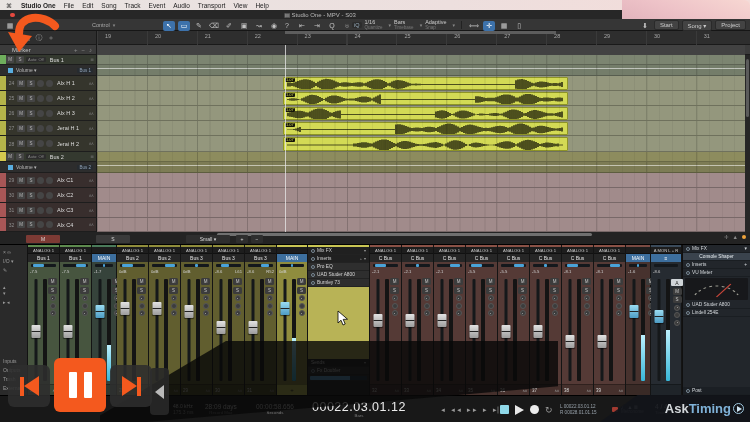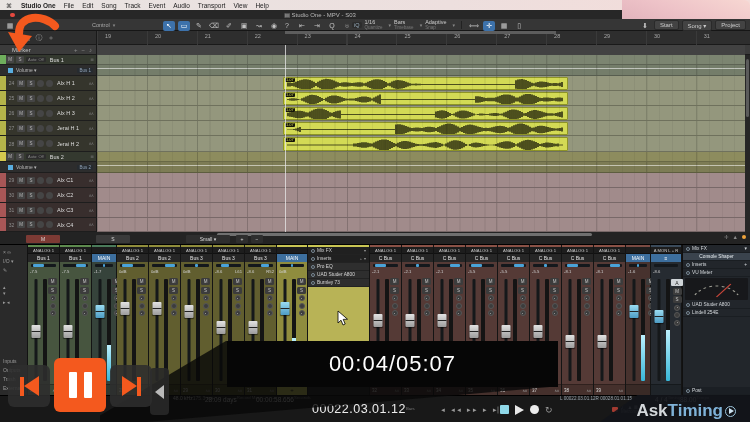--- a/index.html
+++ b/index.html
@@ -154,21 +154,21 @@
   .rrow { height:8px; flex:none; display:flex; align-items:center; gap:2px; padding:0 3px; font-size:4.8px; color:#d5d9dd;
      border-bottom:1px solid #1a1e22; white-space:nowrap; overflow:hidden; }
   .rrow.shaper { background:#3a434d; justify-content:center; color:#e8eef2; }
   .vu { height:22px; flex:none; background:#17181b; margin:1px 2px; border-radius:1px; position:relative; }
   .rspace { flex:1; }
   .rrow.post { background:#1b1f24; }
 
   
   .transport { position:absolute; left:0; top:395px; width:750px; height:27px; background:#181818; border-top:1px solid #000;
      color:#c9c9c9; z-index:4; }
-  .tp { position:absolute; top:0; height:27px; display:flex; flex-direction:row; justify-content:center; line-height:1.15; }
+  .tp { position:absolute; top:0; height:27px; display:flex; flex-direction:column; justify-content:center; line-height:1.15; }
   .tp .v { font-size:6.5px; color:#c6c6c6; white-space:nowrap; }
   .tp .l { font-size:4.3px; color:#7a7a7a; text-align:center; white-space:nowrap; }
   .tp.big .v { font-size:12.5px; color:#ececec; letter-spacing:.5px; }
   .tpnav { position:absolute; top:0; height:27px; display:flex; align-items:center; gap:4px; color:#9a9a9a; font-size:6px; }
   .stopbtn { width:9px; height:9px; background:#8fd8e8; border-radius:1px; }
   .playbtn { width:0; height:0; border-left:9px solid #e8e8e8; border-top:5px solid transparent; border-bottom:5px solid transparent; }
   .recbtn { width:9px; height:9px; background:#ececec; border-radius:50%; }
   .lr { font-size:4.6px; color:#9aa4ad; line-height:1.3; white-space:nowrap; }
   .redbox { width:6px; height:5px; background:#a23a30; border-radius:1px; }
 
@@ -185,21 +185,21 @@
   .skip .bar { width:4px; height:19px; background:#f4591e; }
   .skip .tri-l { width:0; height:0; border-right:15px solid #f4591e; border-top:10px solid transparent; border-bottom:10px solid transparent; }
   .skip .tri-r { width:0; height:0; border-left:15px solid #f4591e; border-top:10px solid transparent; border-bottom:10px solid transparent; }
   .pausebars { display:flex; gap:7px; }
   .pausebars i { width:8px; height:26px; background:#fff; border-radius:1px; }
   .ov-vol { position:absolute; left:150px; top:368px; width:19px; height:47px; background:rgba(40,40,40,.9); border-radius:4px; z-index:9;
      display:flex; align-items:center; justify-content:center; }
   .ov-vol i { width:0; height:0; border-top:7px solid transparent; border-bottom:7px solid transparent; border-right:9px solid #b9b9b9; }
   .wm-panel { position:absolute; left:600px; top:395px; width:150px; height:27px; background:rgba(18,21,26,.92);
      clip-path:polygon(25% 0,100% 0,100% 100%,0 100%); z-index:10; }
-  .watermark { position:absolute; right:14px; top:401px; z-index:11; font-size:17px; font-weight:bold; display:flex; align-items:center;margin-left:32px; }
+  .watermark { position:absolute; right:6px; top:401px; z-index:11; font-size:13px; font-weight:bold; display:flex; align-items:center;margin-left:32px; }
   .watermark .a { color:#d4d8db; } .watermark .vv { color:#7fb2d8; }
   .watermark .pc { width:11px; height:11px; border:1.5px solid #9ec6dd; border-radius:50%; margin-left:2px;
      display:flex; align-items:center; justify-content:center; }
   .watermark .pc i { width:0; height:0; border-left:5px solid #cfe4f2; border-top:3px solid transparent; border-bottom:3px solid transparent; margin-left:1px; }
   .ov-back { position:absolute; left:6px; top:12px; width:56px; height:42px; z-index:10; }
   .cursor-svg { position:absolute; left:337px; top:310px; z-index:7; }
 </style>
 </head>
 <body>
 
@@ -1315,23 +1315,20 @@
       <span class="v">4 / 4</span>
         <span class="l">Timing</span>
     </div>
     <div class="tp" style="left:680px">
       <span class="v">88.00</span>
         <span class="l">Tempo</span>
     </div>
   </div>
 
   <div class="ov-shadow"></div>
-  <div class="ov-timebar">
-    <span>00:04/05:07</span>
-  </div>
   <svg class="ov-back" viewBox="0 0 56 42">
     <path d="M49 14 C 38 2, 12 2, 13 22" fill="none" stroke="#f4591e" stroke-width="8" stroke-linecap="round"></path>
     <path d="M13 40 L2 20 L26 24 Z" fill="#f4591e"></path>
   </svg>
   <div class="ovbtn dark" style="left:8px;top:365px;width:42px;height:42px">
     <span class="skip">
         <span class="bar"></span>
         <span class="tri-l"></span>
       </span>
   </div>

